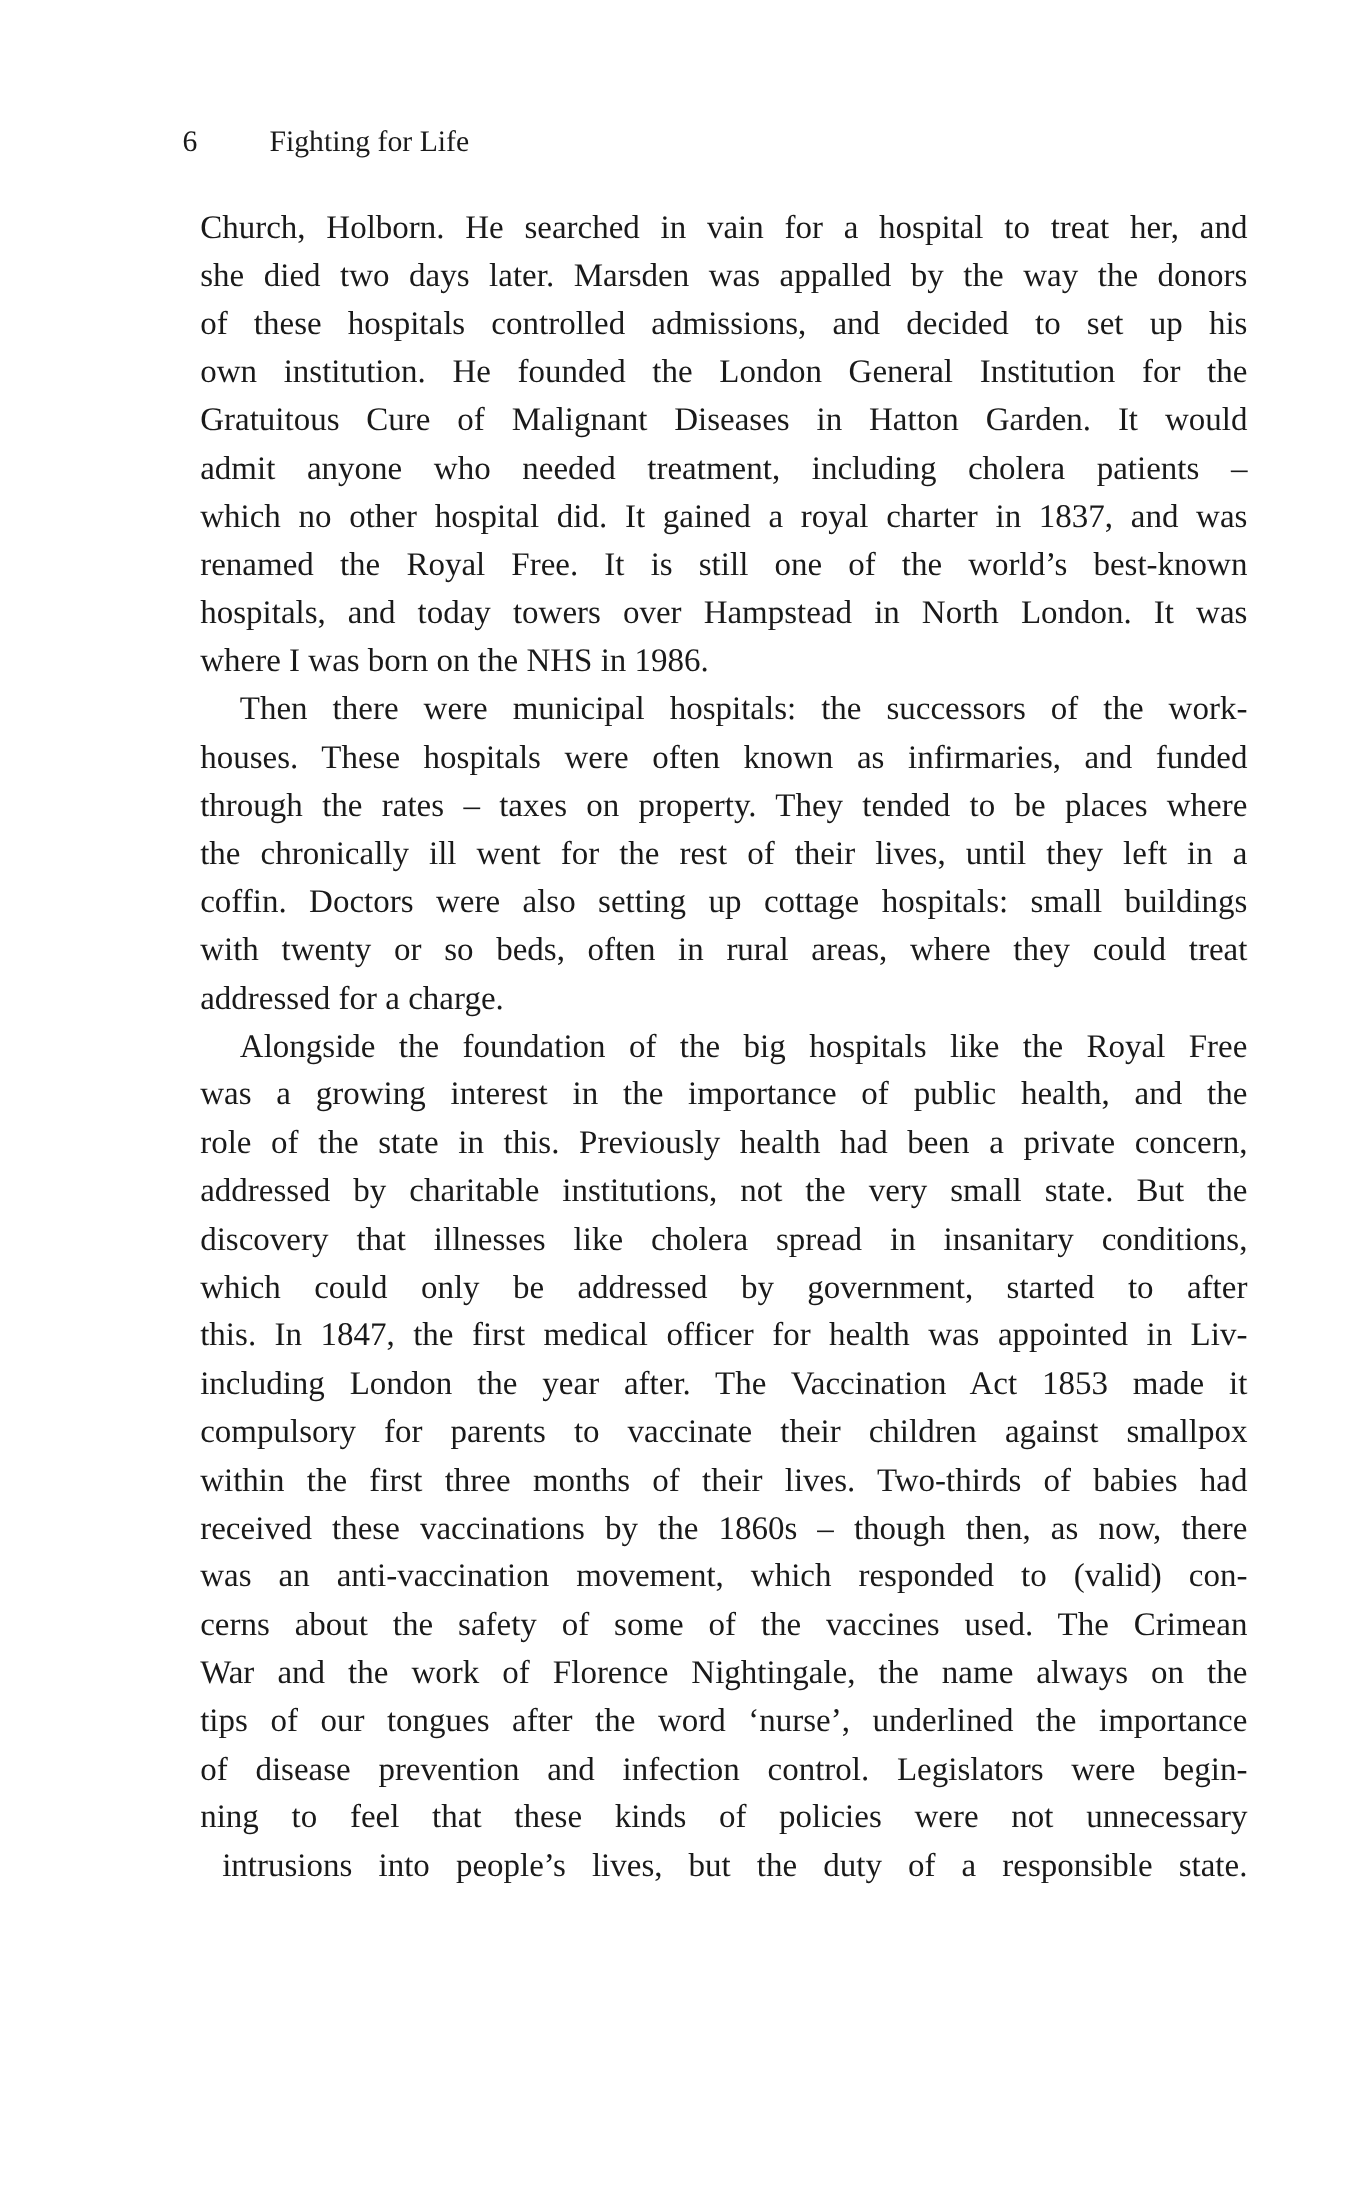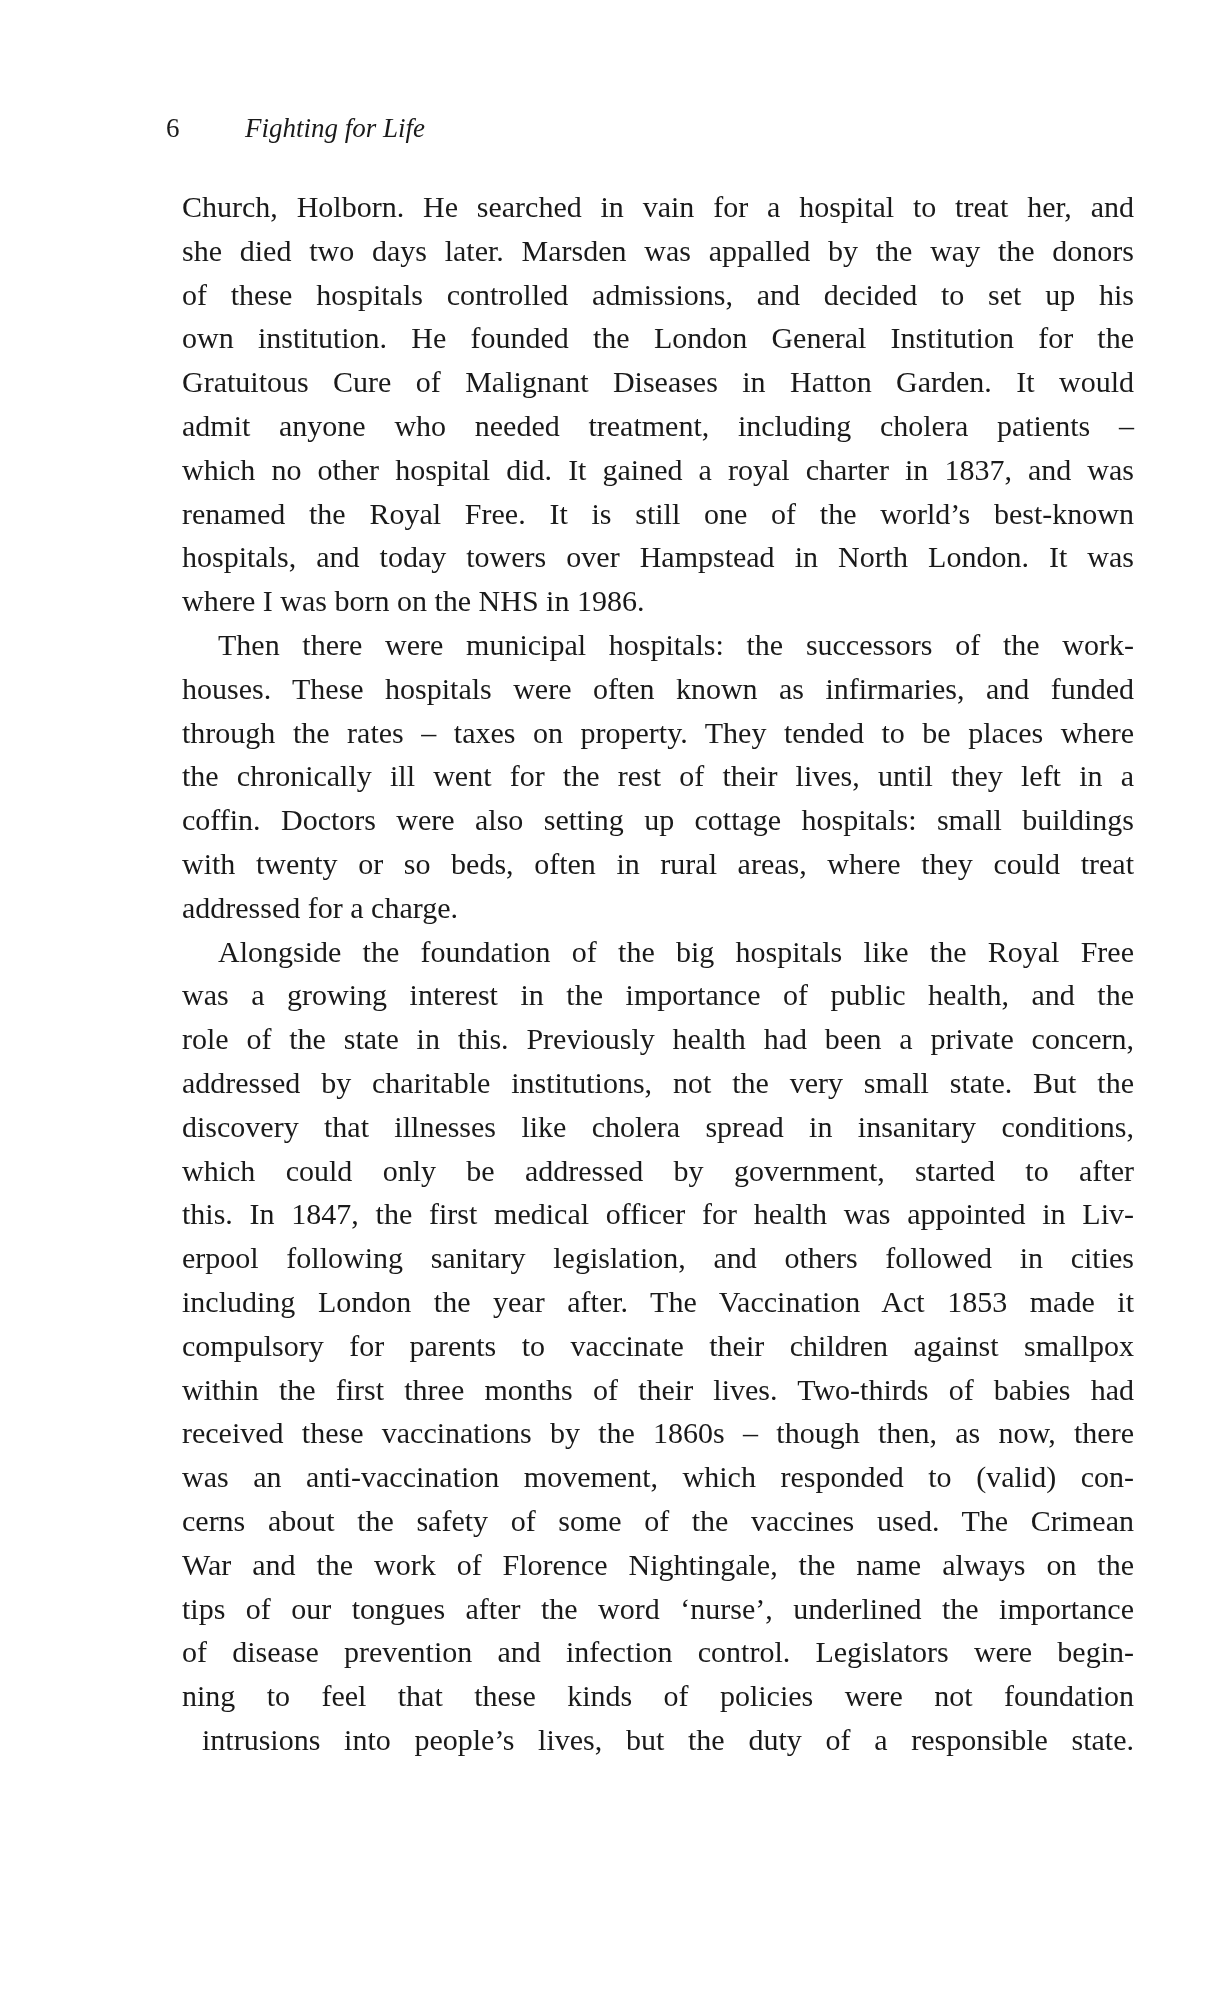--- a/index.html
+++ b/index.html
@@ -28,21 +28,20 @@
       height: 40px;
       font-size: 27px;
       line-height: 40px;
       white-space: nowrap;
     }
     .running-head .folio {
       display: inline-block;
       width: 79px;
     }
     .running-head .running-title {
-      font-style: italic;
     }
     .body-text {
       position: absolute;
       top: 185px;
       left: 16px;
       width: 952px;
     }
     .paragraph {
       margin: 0;
     }
@@ -101,27 +100,26 @@
     </p>
 
     <p class="paragraph">
       <span class="line indent">Alongside the foundation of the big hospitals like the Royal Free</span>
       <span class="line">was a growing interest in the importance of public health, and the</span>
       <span class="line">role of the state in this. Previously health had been a private concern,</span>
       <span class="line">addressed by charitable institutions, not the very small state. But the</span>
       <span class="line">discovery that illnesses like cholera spread in insanitary conditions,</span>
       <span class="line">which could only be addressed by government, started to after</span>
       <span class="line">this. In 1847, the first medical officer for health was appointed in Liv-</span>
-      <span class="line">erpool following sanitary legislation, and others followed in cities</span>
       <span class="line">including London the year after. The Vaccination Act 1853 made it</span>
       <span class="line">compulsory for parents to vaccinate their children against smallpox</span>
       <span class="line">within the first three months of their lives. Two-thirds of babies had</span>
       <span class="line">received these vaccinations by the 1860s – though then, as now, there</span>
       <span class="line">was an anti-vaccination movement, which responded to (valid) con-</span>
       <span class="line">cerns about the safety of some of the vaccines used. The Crimean</span>
       <span class="line">War and the work of Florence Nightingale, the name always on the</span>
       <span class="line">tips of our tongues after the word ‘nurse’, underlined the importance</span>
       <span class="line">of disease prevention and infection control. Legislators were begin-</span>
-      <span class="line">ning to feel that these kinds of policies were not foundation</span>
+      <span class="line">ning to feel that these kinds of policies were not unnecessary</span>
       <span class="line continues">intrusions into people’s lives, but the duty of a responsible state.</span>
     </p>
   </div>
 </div>
 
 </body></html>

